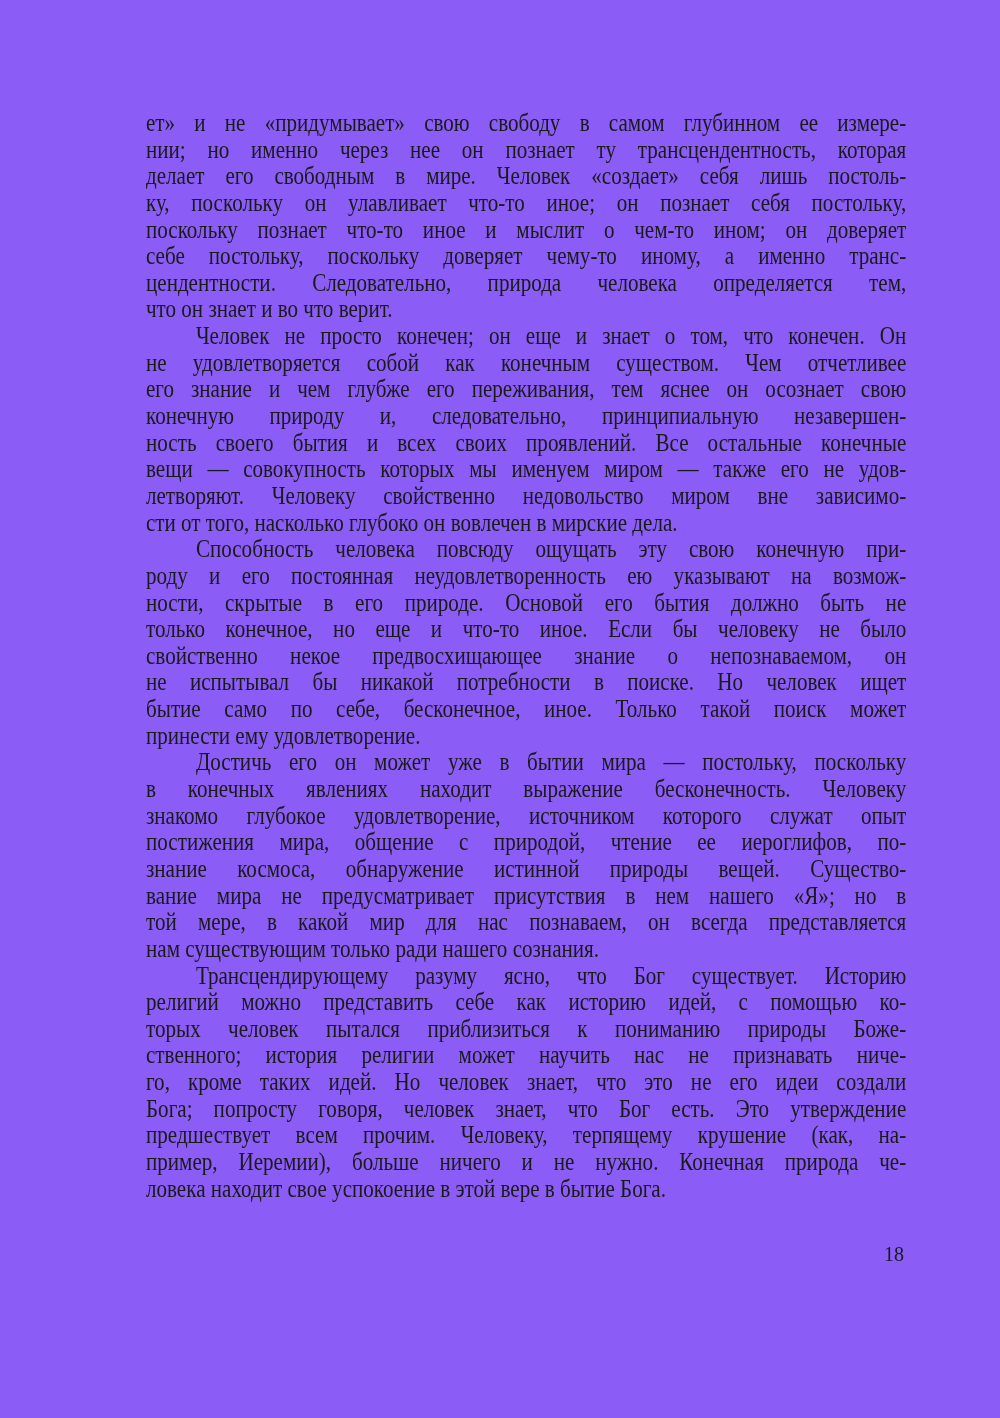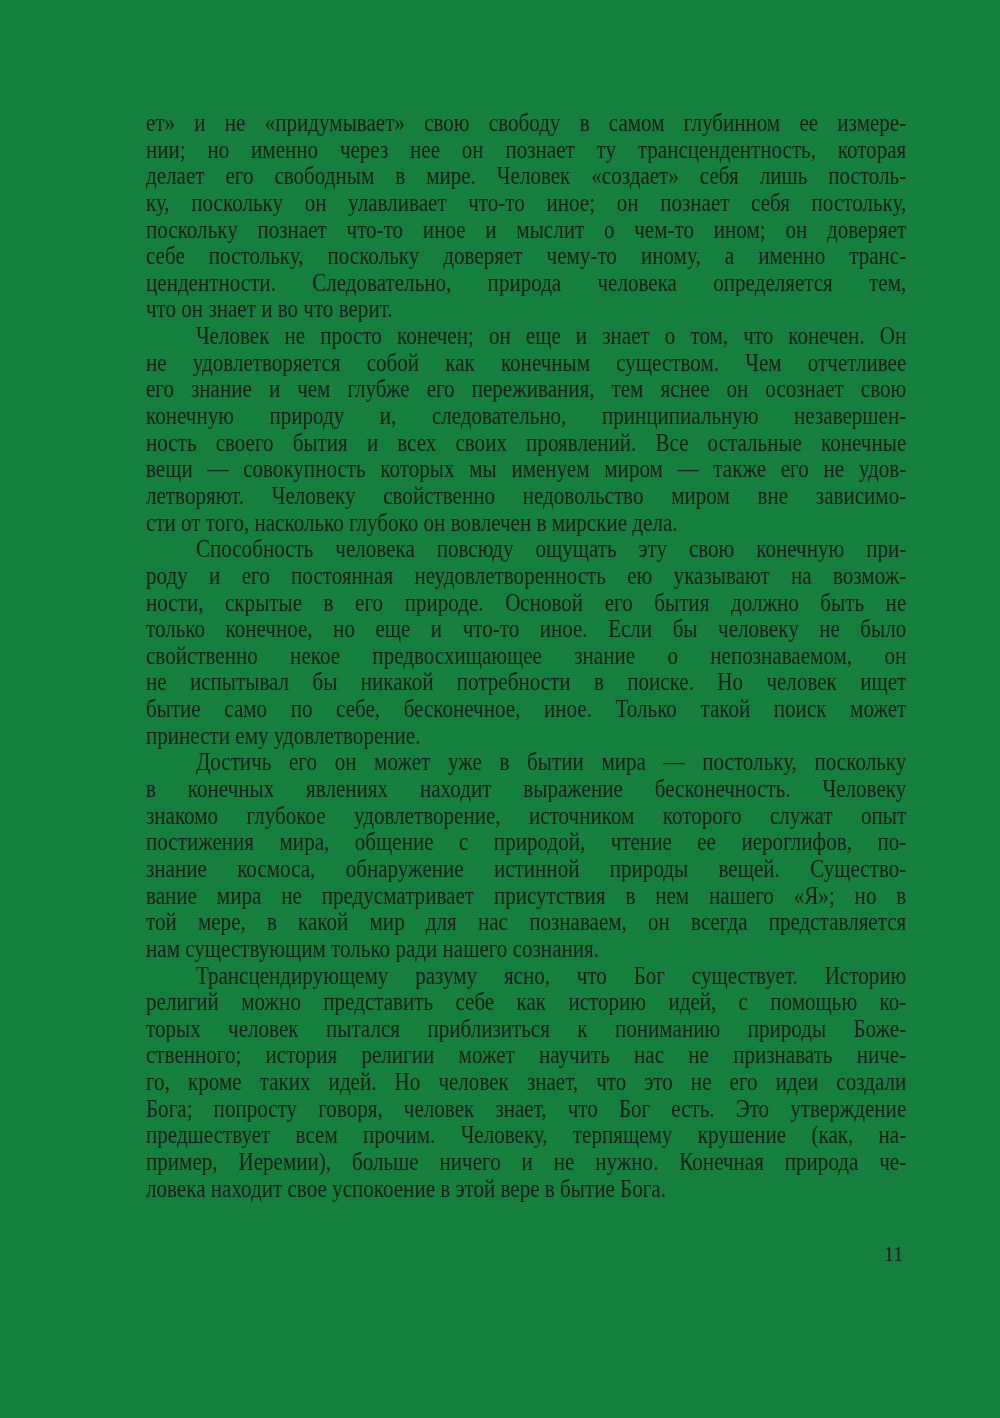--- a/index.html
+++ b/index.html
@@ -1,19 +1,19 @@
 <!DOCTYPE html>
 <html><head>
 <meta charset="utf-8">
 <style>
   html, body { margin: 0; padding: 0; background: #ffffff; }
   body { width: 1000px; height: 1418px; position: relative; overflow: hidden; }
   .page {
     position: absolute; left: 0; top: 0; width: 1000px; height: 1418px;
-    background: #15803d;
+    background: #8b5cf6;
   }
   .text-block {
     position: absolute;
     left: 146px;
     top: 110px;
     width: 760px;
     font-family: "Liberation Serif", "DejaVu Serif", serif;
     font-size: 24.5px;
     line-height: 26.65px;
     color: #1a1a1a;
@@ -98,14 +98,14 @@
       <span class="line" style="white-space: normal; text-align-last: justify;">ственного; история религии может научить нас не признавать ниче-</span>
       <span class="line" style="white-space: normal; text-align-last: justify;">го, кроме таких идей. Но человек знает, что это не его идеи создали</span>
       <span class="line" style="white-space: normal; text-align-last: justify;">Бога; попросту говоря, человек знает, что Бог есть. Это утверждение</span>
       <span class="line" style="white-space: normal; text-align-last: justify;">предшествует всем прочим. Человеку, терпящему крушение (как, на-</span>
       <span class="line" style="white-space: normal; text-align-last: justify;">пример, Иеремии), больше ничего и не нужно. Конечная природа че-</span>
       <span class="line last">ловека находит свое успокоение в этой вере в бытие Бога.</span>
     </div>
 
   </div>
 
-  <div class="page-number">11</div>
+  <div class="page-number">18</div>
 </div>
 
 </body></html>

